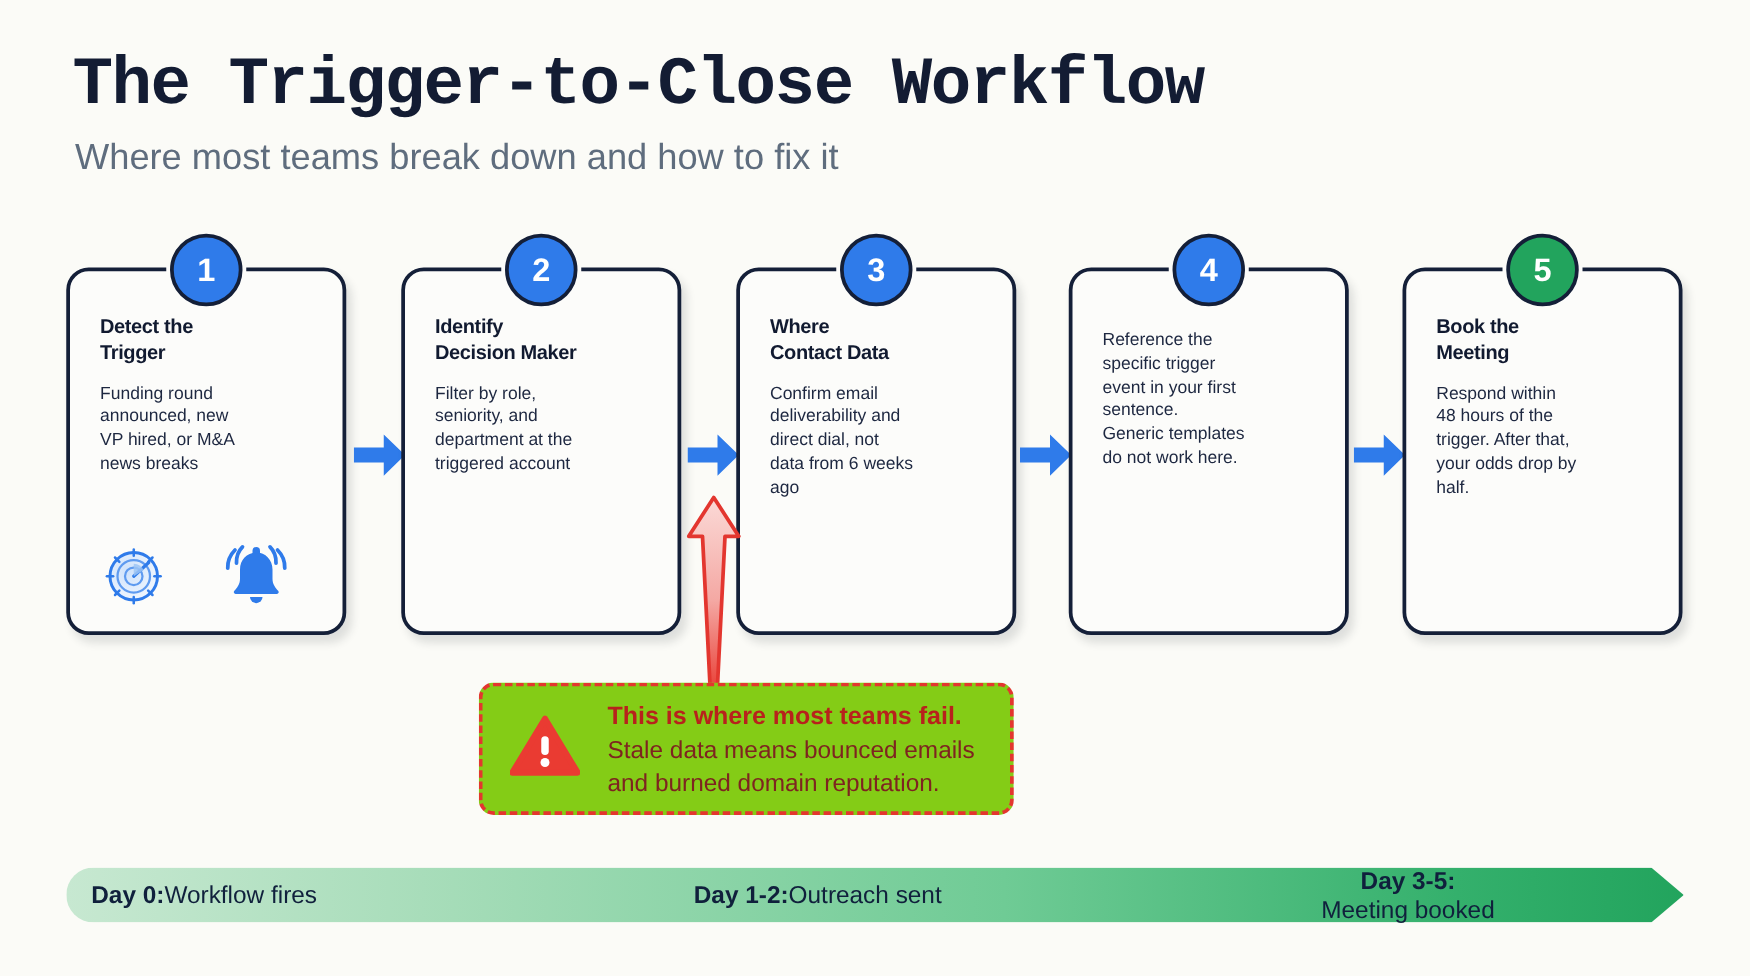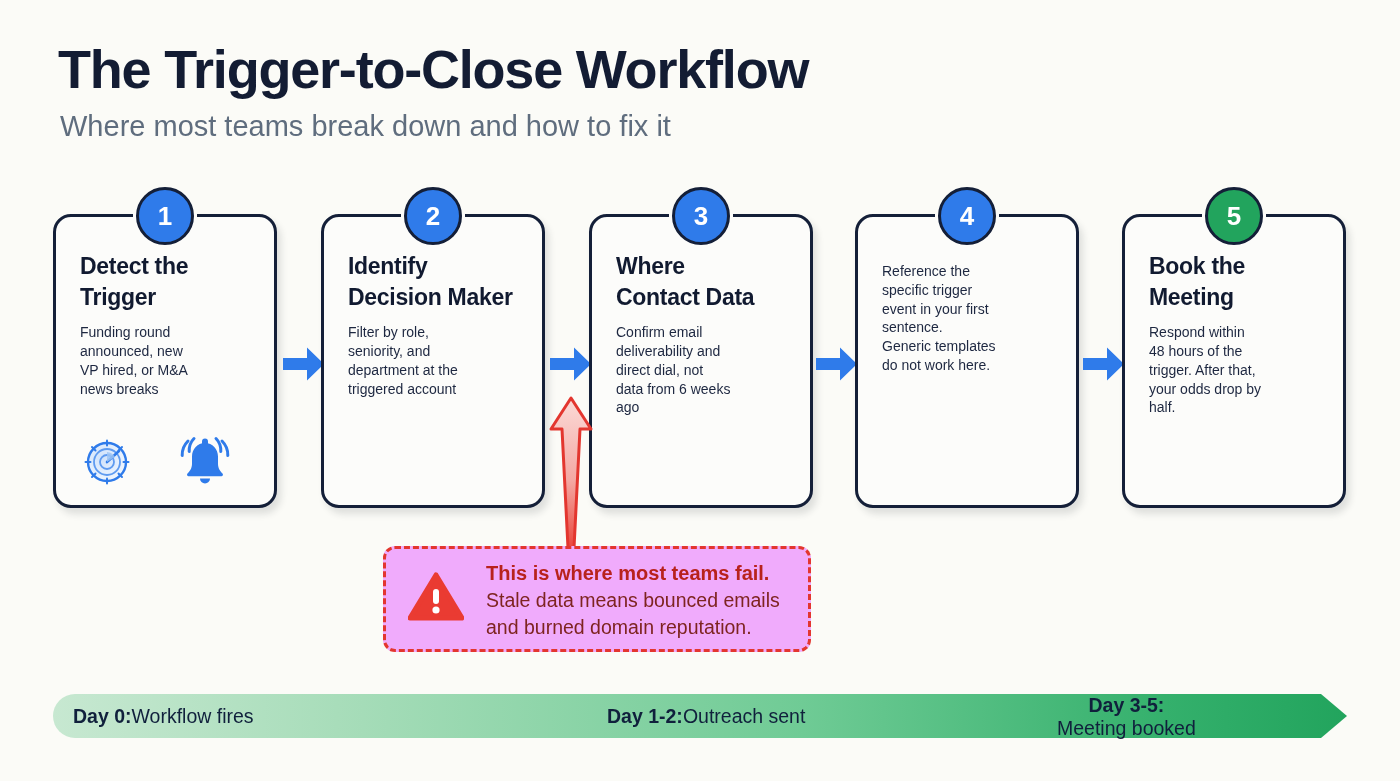--- a/index.html
+++ b/index.html
@@ -8,39 +8,39 @@
     background:#fbfbf7;
     font-family:"Liberation Sans", sans-serif;
     overflow:hidden;
   }
   .canvas { position:relative; width:1400px; height:781px; }
 
   
   .title {
     position:absolute; left:58px; top:38px;
     font-size:54px; font-weight:bold; letter-spacing:-1.2px;
-    color:#131c33; white-space:nowrap;
+    color:#131c33; white-space:nowrap;font-family:Liberation Mono, monospace;
   }
   .subtitle {
     position:absolute; left:60px; top:110px;
     font-size:29px; font-weight:normal; color:#5f6d7e;
     white-space:nowrap;
   }
 
   
   .card {
     position:absolute; top:214px; width:224px; height:294px;
     background:#fcfcfa;
     border:3px solid #141f38;
     border-radius:18px;
     box-shadow:4px 6px 7px rgba(30,35,50,.13);
   }
   .card-inner { position:absolute; left:0; top:0; right:0; bottom:0; padding:34px 20px 10px 24px; }
   .card-title {
-    font-size:23px; font-weight:bold; color:#111a30;
+    font-size:16px; font-weight:bold; color:#111a30;
     line-height:1.33; letter-spacing:-0.3px;
     white-space:pre-line;
   }
   .card-body {
     margin-top:11px;
     font-size:14px; color:#1d2740; line-height:1.345;
     white-space:pre-line;
   }
 
   
@@ -62,21 +62,21 @@
 
   
   .conn { position:absolute; top:345px; width:42px; height:38px; }
 
   
   .red-arrow { position:absolute; left:540px; top:396px; width:62px; height:152px; }
 
   
   .callout {
     position:absolute; left:383px; top:546px; width:428px; height:106px;
-    background:#f0abfc;
+    background:#84cc16;
     border:3px dashed #e3362f;
     border-radius:12px;
     display:flex; align-items:center; padding-left:22px; gap:22px;
   }
   .callout-text { padding-top:2px; }
   .callout-strong { font-size:20px; font-weight:bold; color:#b8221c; line-height:1.38; }
   .callout-body { font-size:19.5px; color:#7e2420; line-height:1.35; white-space:pre-line; }
 
   
   .timeline {
@@ -269,21 +269,21 @@
 and burned domain reputation.</div>
     </div>
   </div>
 
   <div class="timeline">
     <div class="timeline-bar"></div>
     <div class="tl-item" style="left:20px;">
       <b>Day 0:</b>
         <span> Workflow fires</span>
     </div>
-    <div class="tl-item" style="left:554px;">
+    <div class="tl-item" style="left:502px;">
       <b>Day 1-2:</b>
         <span> Outreach sent</span>
     </div>
     <div class="tl-item" style="left:1004px;flex-direction:column;">
       <b>Day 3-5:</b>
         <span> Meeting booked</span>
     </div>
   </div>
 
 </div>

